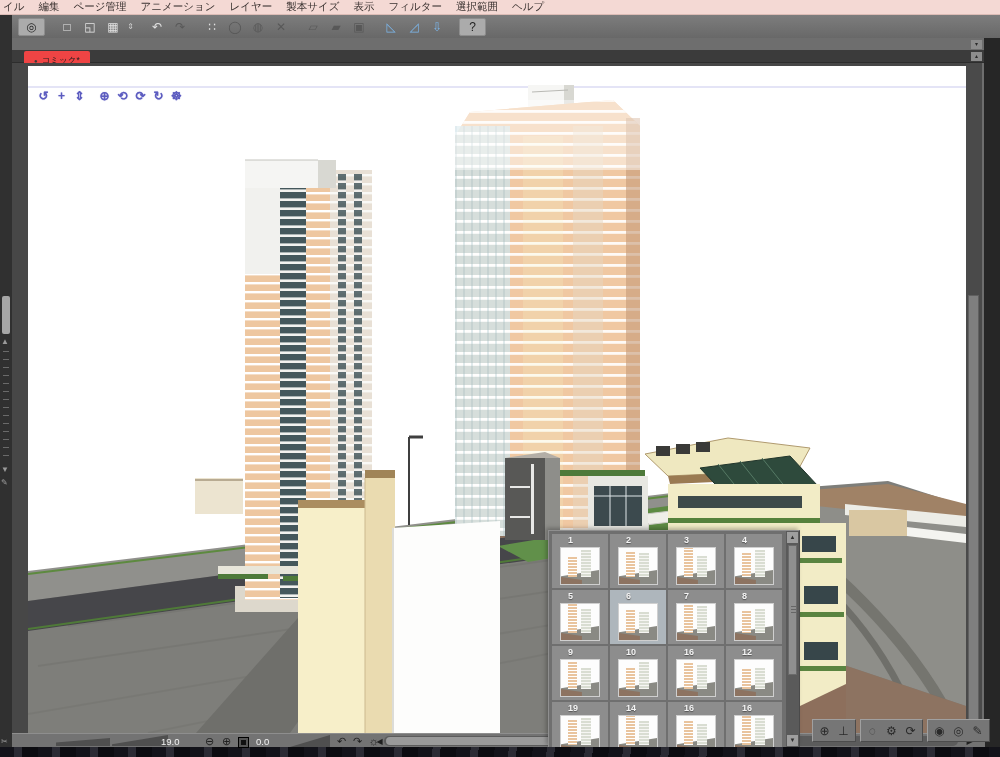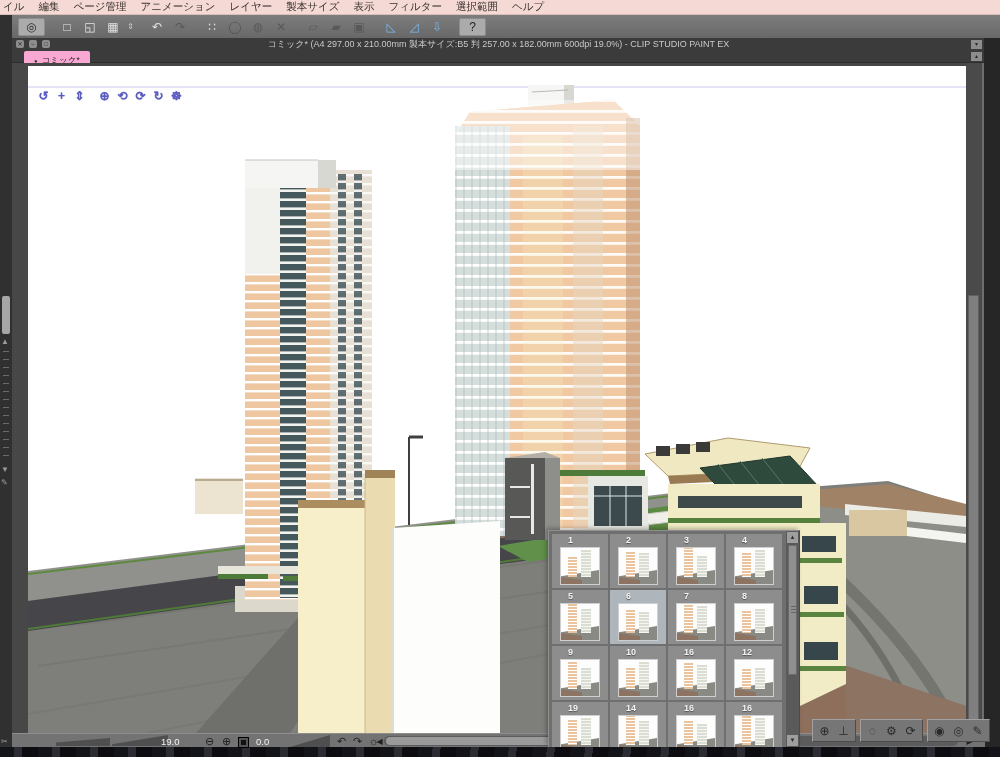--- a/index.html
+++ b/index.html
@@ -28,21 +28,21 @@
   
   #title-bar { position:absolute; left:12px; top:38px; width:973px; height:12px;
     background:#3b3b3b; }
   #window-controls { position:absolute; left:4px; top:2px; display:flex; gap:5px; }
   .wctl { width:8px; height:8px; background:#8d8d8d; border-radius:2px; color:#2c2c2c;
     font-size:6px; line-height:8px; text-align:center; }
   #title-text { position:absolute; left:0; top:0; width:100%; height:12px; text-align:center;
     font-size:9px; line-height:12px; color:#c9c9c9; white-space:nowrap; }
   #tab-bar { position:absolute; left:12px; top:50px; width:973px; height:13px;
     background:#3b3b3b; border-bottom:1px solid #2d2d2d; }
-  .tab { position:absolute; left:12px; top:1px; height:12px; background:#f9a8d4;
+  .tab { position:absolute; left:12px; top:1px; height:12px; background:#ef4444;
     border-radius:2px 2px 0 0; display:flex; align-items:center; gap:4px; padding:10px 10px;
     font-size:8.5px; color:#1d1d1d; }
   .tab-dot { font-size:6px; color:#3a3a3a; line-height:12px; }
 
   
   #canvas-frame { position:absolute; left:12px; top:63px; width:954px; height:684px;
     background:#474747; }
   #canvas-white { position:absolute; left:16px; top:3px; width:938px; height:667px;
     background:#ffffff; overflow:hidden; }
 
@@ -165,28 +165,20 @@
 
   <div id="left-strip">
     <div id="ls-slider"></div>
     <div class="ls-glyph" style="top:322px">▲</div>
     <div id="ls-ticks"></div>
     <div class="ls-glyph" style="top:450px">▼</div>
     <div class="ls-glyph" style="top:463px">✎</div>
     <div class="ls-glyph" style="top:722px">✂</div>
   </div>
 
-  <div id="title-bar">
-    <div id="window-controls">
-        <div class="wctl">✕</div>
-        <div class="wctl">−</div>
-        <div class="wctl">□</div>
-      </div>
-    <div id="title-text">コミック* (A4 297.00 x 210.00mm 製本サイズ:B5 判 257.00 x 182.00mm 600dpi 19.0%)  - CLIP STUDIO PAINT EX</div>
-  </div>
 
   <div id="tab-bar">
     <div class="tab">
       <span class="tab-dot">●</span>
       <span>コミック*</span>
     </div>
   </div>
 
   <div id="canvas-frame">
     <div id="canvas-white">

